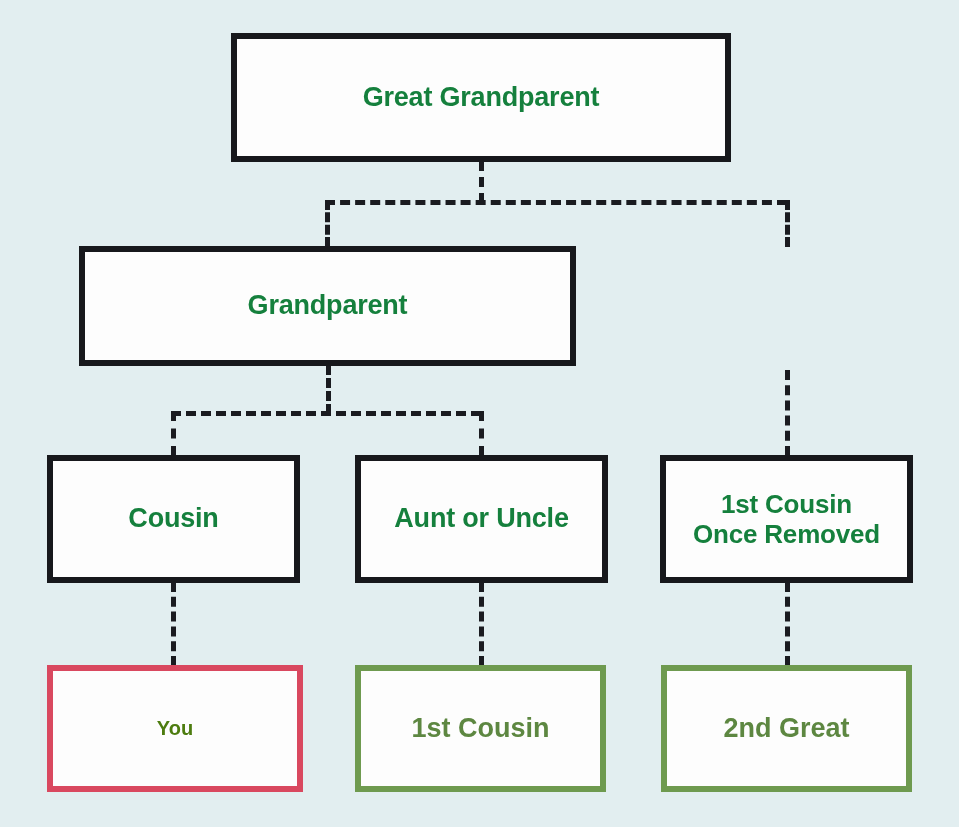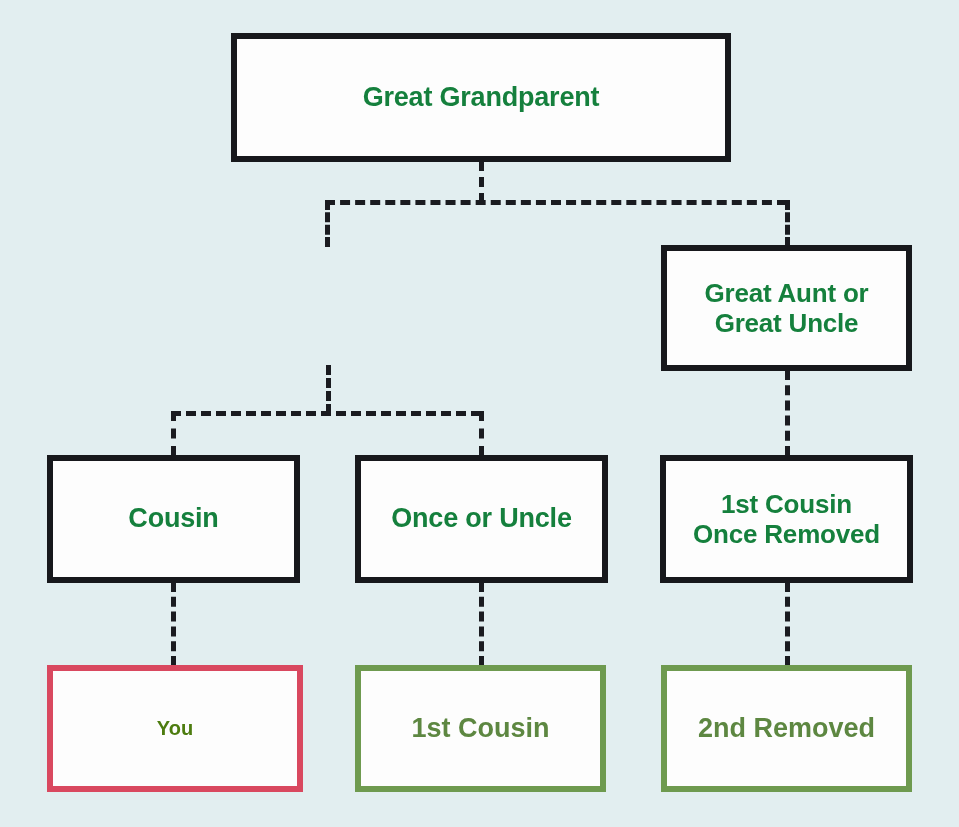--- a/index.html
+++ b/index.html
@@ -100,44 +100,43 @@
   <div class="conn conn-v" style="left:171px; top:582px; height:84px;"></div>
 
   <div class="conn conn-v" style="left:479px; top:582px; height:84px;"></div>
 
   <div class="conn conn-v" style="left:785px; top:582px; height:84px;"></div>
 
   <div class="node node-black" style="left:231px; top:33px; width:500px; height:129px;">
     <span class="node-label">Great Grandparent</span>
   </div>
 
+  <div class="node node-black" style="left:79px; top:246px; width:497px; height:120px;">
+    <span class="node-label">Grandparent</span>
+  </div>
 
-  <div class="node node-black two-line" style="left:661px; top:245px; width:251px; height:126px;">
-    <span class="node-label">Great Aunt or
-Great Uncle</span>
-  </div>
 
   <div class="node node-black" style="left:47px; top:455px; width:253px; height:128px;">
     <span class="node-label">Cousin</span>
   </div>
 
   <div class="node node-black" style="left:355px; top:455px; width:253px; height:128px;">
-    <span class="node-label">Once or Uncle</span>
+    <span class="node-label">Aunt or Uncle</span>
   </div>
 
   <div class="node node-black two-line" style="left:660px; top:455px; width:253px; height:128px;">
     <span class="node-label">1st Cousin
 Once Removed</span>
   </div>
 
   <div class="node node-red" style="left:47px; top:665px; width:256px; height:127px;">
     <span class="node-label">You</span>
   </div>
 
   <div class="node node-green" style="left:355px; top:665px; width:251px; height:127px;">
     <span class="node-label">1st Cousin</span>
   </div>
 
   <div class="node node-green" style="left:661px; top:665px; width:251px; height:127px;">
-    <span class="node-label">2nd Removed</span>
+    <span class="node-label">2nd Great</span>
   </div>
 
 </div>
 
 </body></html>

